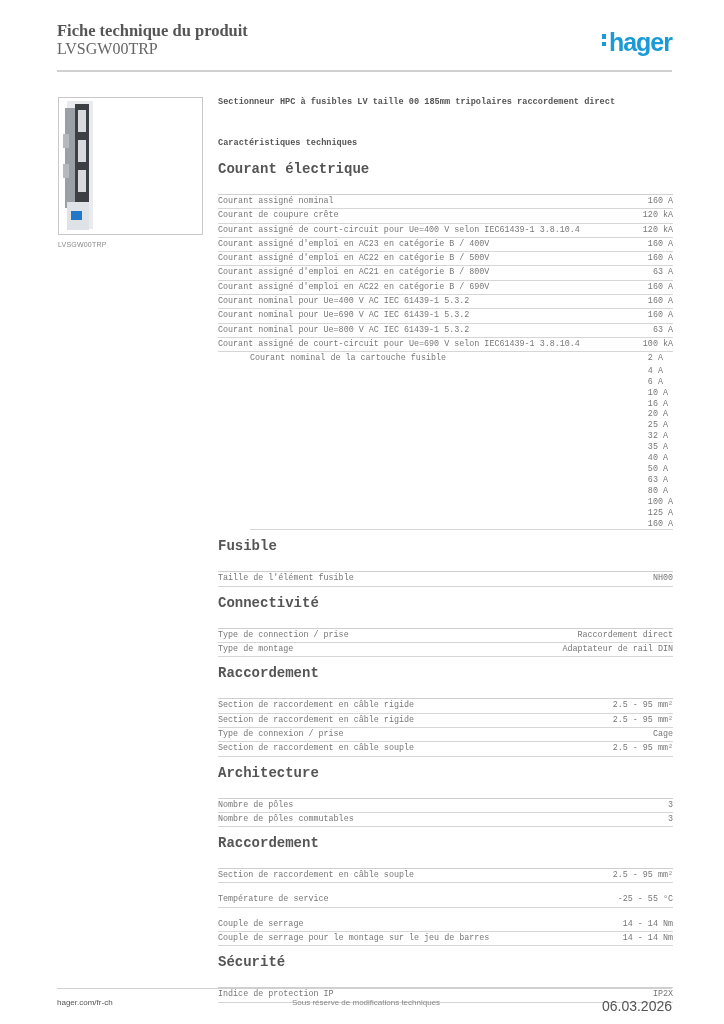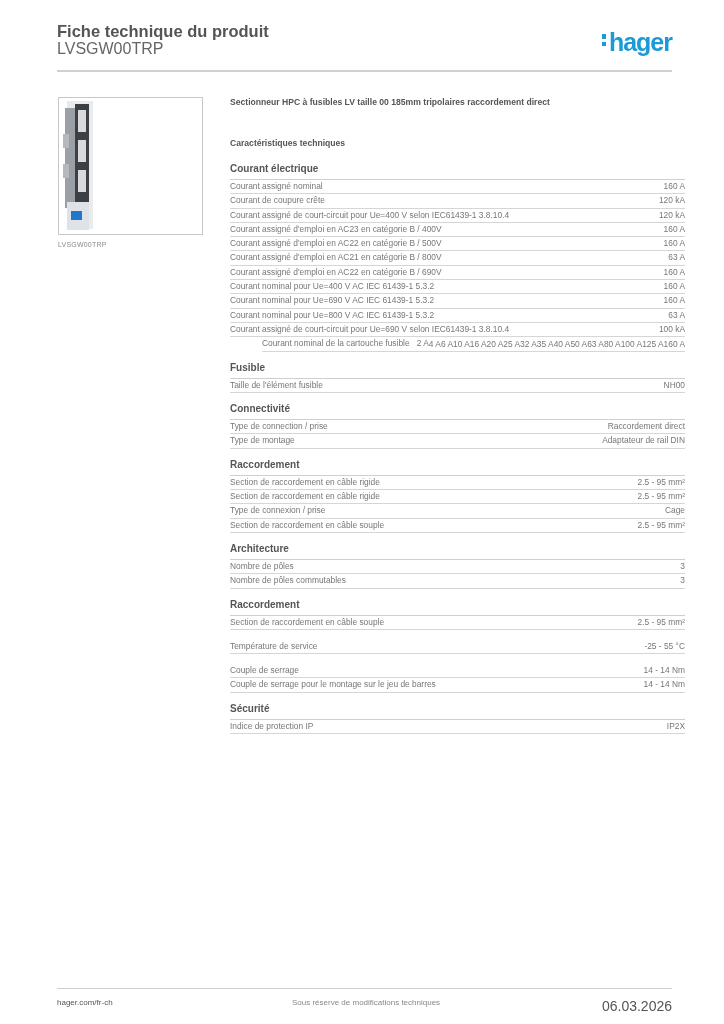--- a/index.html
+++ b/index.html
@@ -1,37 +1,37 @@
 <!DOCTYPE html>
 <html><head>
 <meta charset="utf-8">
 <style>
   html, body { margin:0; padding:0; background:#ffffff; }
   body { width:724px; height:1024px; position:relative; font-family:"Liberation Sans", sans-serif; color:#6e6e6e; overflow:hidden; }
-  .header { position:absolute; left:57px; top:22px; width:615px; }
+  .header { position:absolute; left:57px; top:22px; width:615px;font-family:Liberation Serif, serif; }
   .doc-title { font-size:16.5px; font-weight:bold; color:#555555; line-height:18px; }
   .doc-code { font-size:16px; color:#666666; line-height:18px; }
   .logo { position:absolute; right:52px; top:28px; font-size:25px; font-weight:bold; color:#1a9ad6; letter-spacing:-1px; font-family:"Liberation Sans", sans-serif;text-align:center; }
   .logo .colon { display:inline-block; width:5px; position:relative; top:-2px; margin-right:2px; }
   .logo .colon i { display:block; width:4.5px; height:4.5px; background:#1a9ad6; margin:3px 0; }
   .header-rule { position:absolute; left:57px; top:70px; width:615px; height:2px; background:#d0d0d0; }
 
   .product-box { position:absolute; left:58px; top:97px; width:143px; height:136px; border:1px solid #c8c8c8; background:#fff; }
   .product-caption { position:absolute; left:58px; top:241px; font-size:7px; color:#8a8a8a; letter-spacing:0.2px; }
 
-  .content { position:absolute; left:230px; top:95px; width:455px; font-size:8.4px; }
+  .content { position:absolute; left:218px; top:95px; width:455px; font-size:8.4px;font-family:Liberation Mono, monospace; }
   .product-name { font-weight:bold; color:#555; font-size:8.6px; height:14px; line-height:14px; }
   .section-title-main { font-weight:bold; color:#555; font-size:8.6px; margin-top:28px; height:12px; line-height:12px; }
   .group { margin-top:10px; }
   .group.first { margin-top:14px; }
-  .group-title { font-weight:bold; color:#555; font-size:10px; height:12px; line-height:12px; border-bottom:1.5px solid #cfcfcf; padding-bottom:4px; }
+  .group-title { font-weight:bold; color:#555; font-size:14px; height:12px; line-height:12px; border-bottom:1.5px solid #cfcfcf; padding-bottom:19px; }
   .row { display:flex; justify-content:space-between; border-bottom:1.2px solid #d6d6d6; height:13.3px; line-height:13.6px; color:#777; }
   .row .val { text-align:right; color:#777; }
   .row.multi { height:auto; align-items:flex-start;margin-left:32px; }
-  .multi-vals { display:flex; flex-direction:row; align-items:center; }
+  .multi-vals { display:flex; flex-direction:column; align-items:flex-start; }
   .multi-vals span { line-height:10.9px; }
   .multi-vals span:first-child { line-height:13.6px; }
 
   .footer-rule { position:absolute; left:57px; top:988px; width:615px; height:1px; background:#d0d0d0; }
   .footer-left { position:absolute; left:57px; top:998px; font-size:8px; font-weight:normal; color:#555; }
   .footer-center { position:absolute; left:292px; top:998px; font-size:8px; color:#888; }
   .footer-right { position:absolute; right:52px; top:998px; font-size:14px; font-weight:normal; color:#555; }
 </style>
 </head>
 <body>

